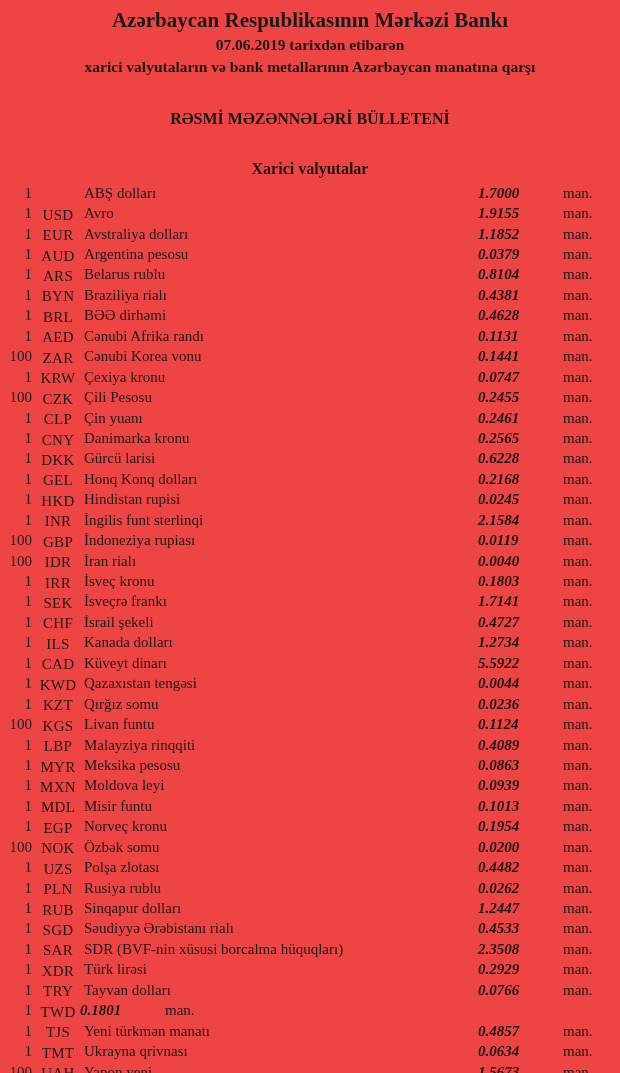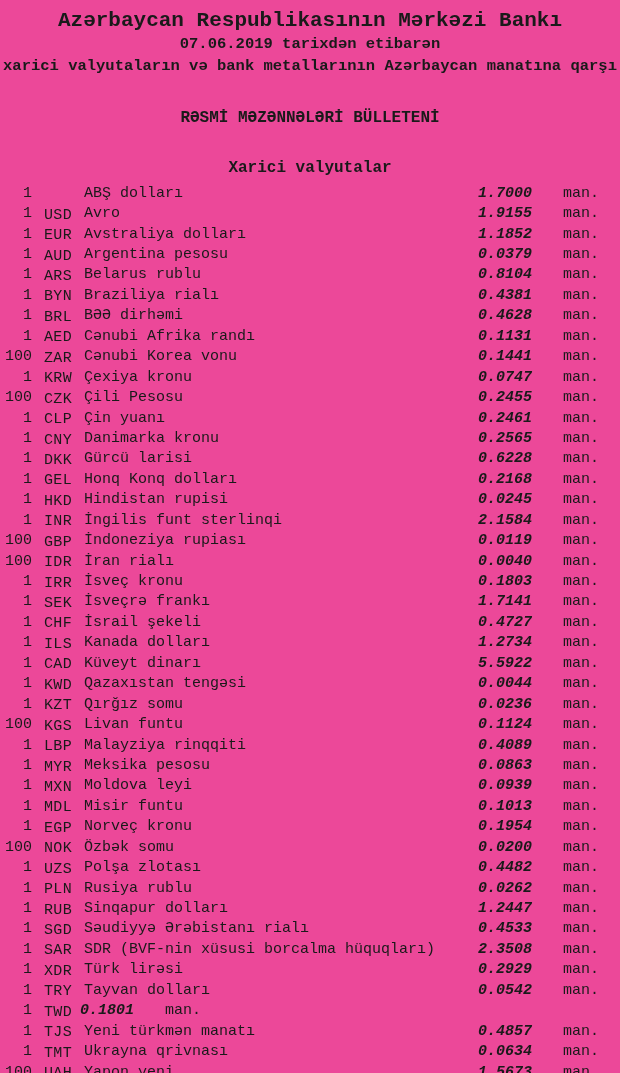--- a/index.html
+++ b/index.html
@@ -4,23 +4,23 @@
 <style>
   html, body {
     margin: 0;
     padding: 0;
     background: #ffffff;
   }
   .page {
     position: relative;
     width: 620px;
     height: 1073px;
-    background: #ec4899;
+    background: #ef4444;
     color: #1a1a1a;
-    font-family: Liberation Mono, monospace;
+    font-family: Liberation Serif, serif;
     overflow: hidden;
     box-sizing: border-box;
   }
   .header {
     text-align: center;
     padding-top: 7px;
   }
   .bank-title {
     font-size: 21px;
     line-height: 27px;
@@ -410,21 +410,21 @@
     <span class="code">TRY</span>
     <span class="cname">Türk lirəsi</span>
     <span class="rate">0.2929</span>
     <span class="unit">man.</span>
   </div>
 
   <div class="row">
     <span class="qty">1</span>
     <span class="code">TWD</span>
     <span class="cname">Tayvan dolları</span>
-    <span class="rate">0.0542</span>
+    <span class="rate">0.0766</span>
     <span class="unit">man.</span>
   </div>
 
   <div class="row">
     <span class="qty">1</span>
     <span class="code">TJS</span>
     <span class="rate">0.1801</span>
     <span class="unit">man.</span>
   </div>
 

